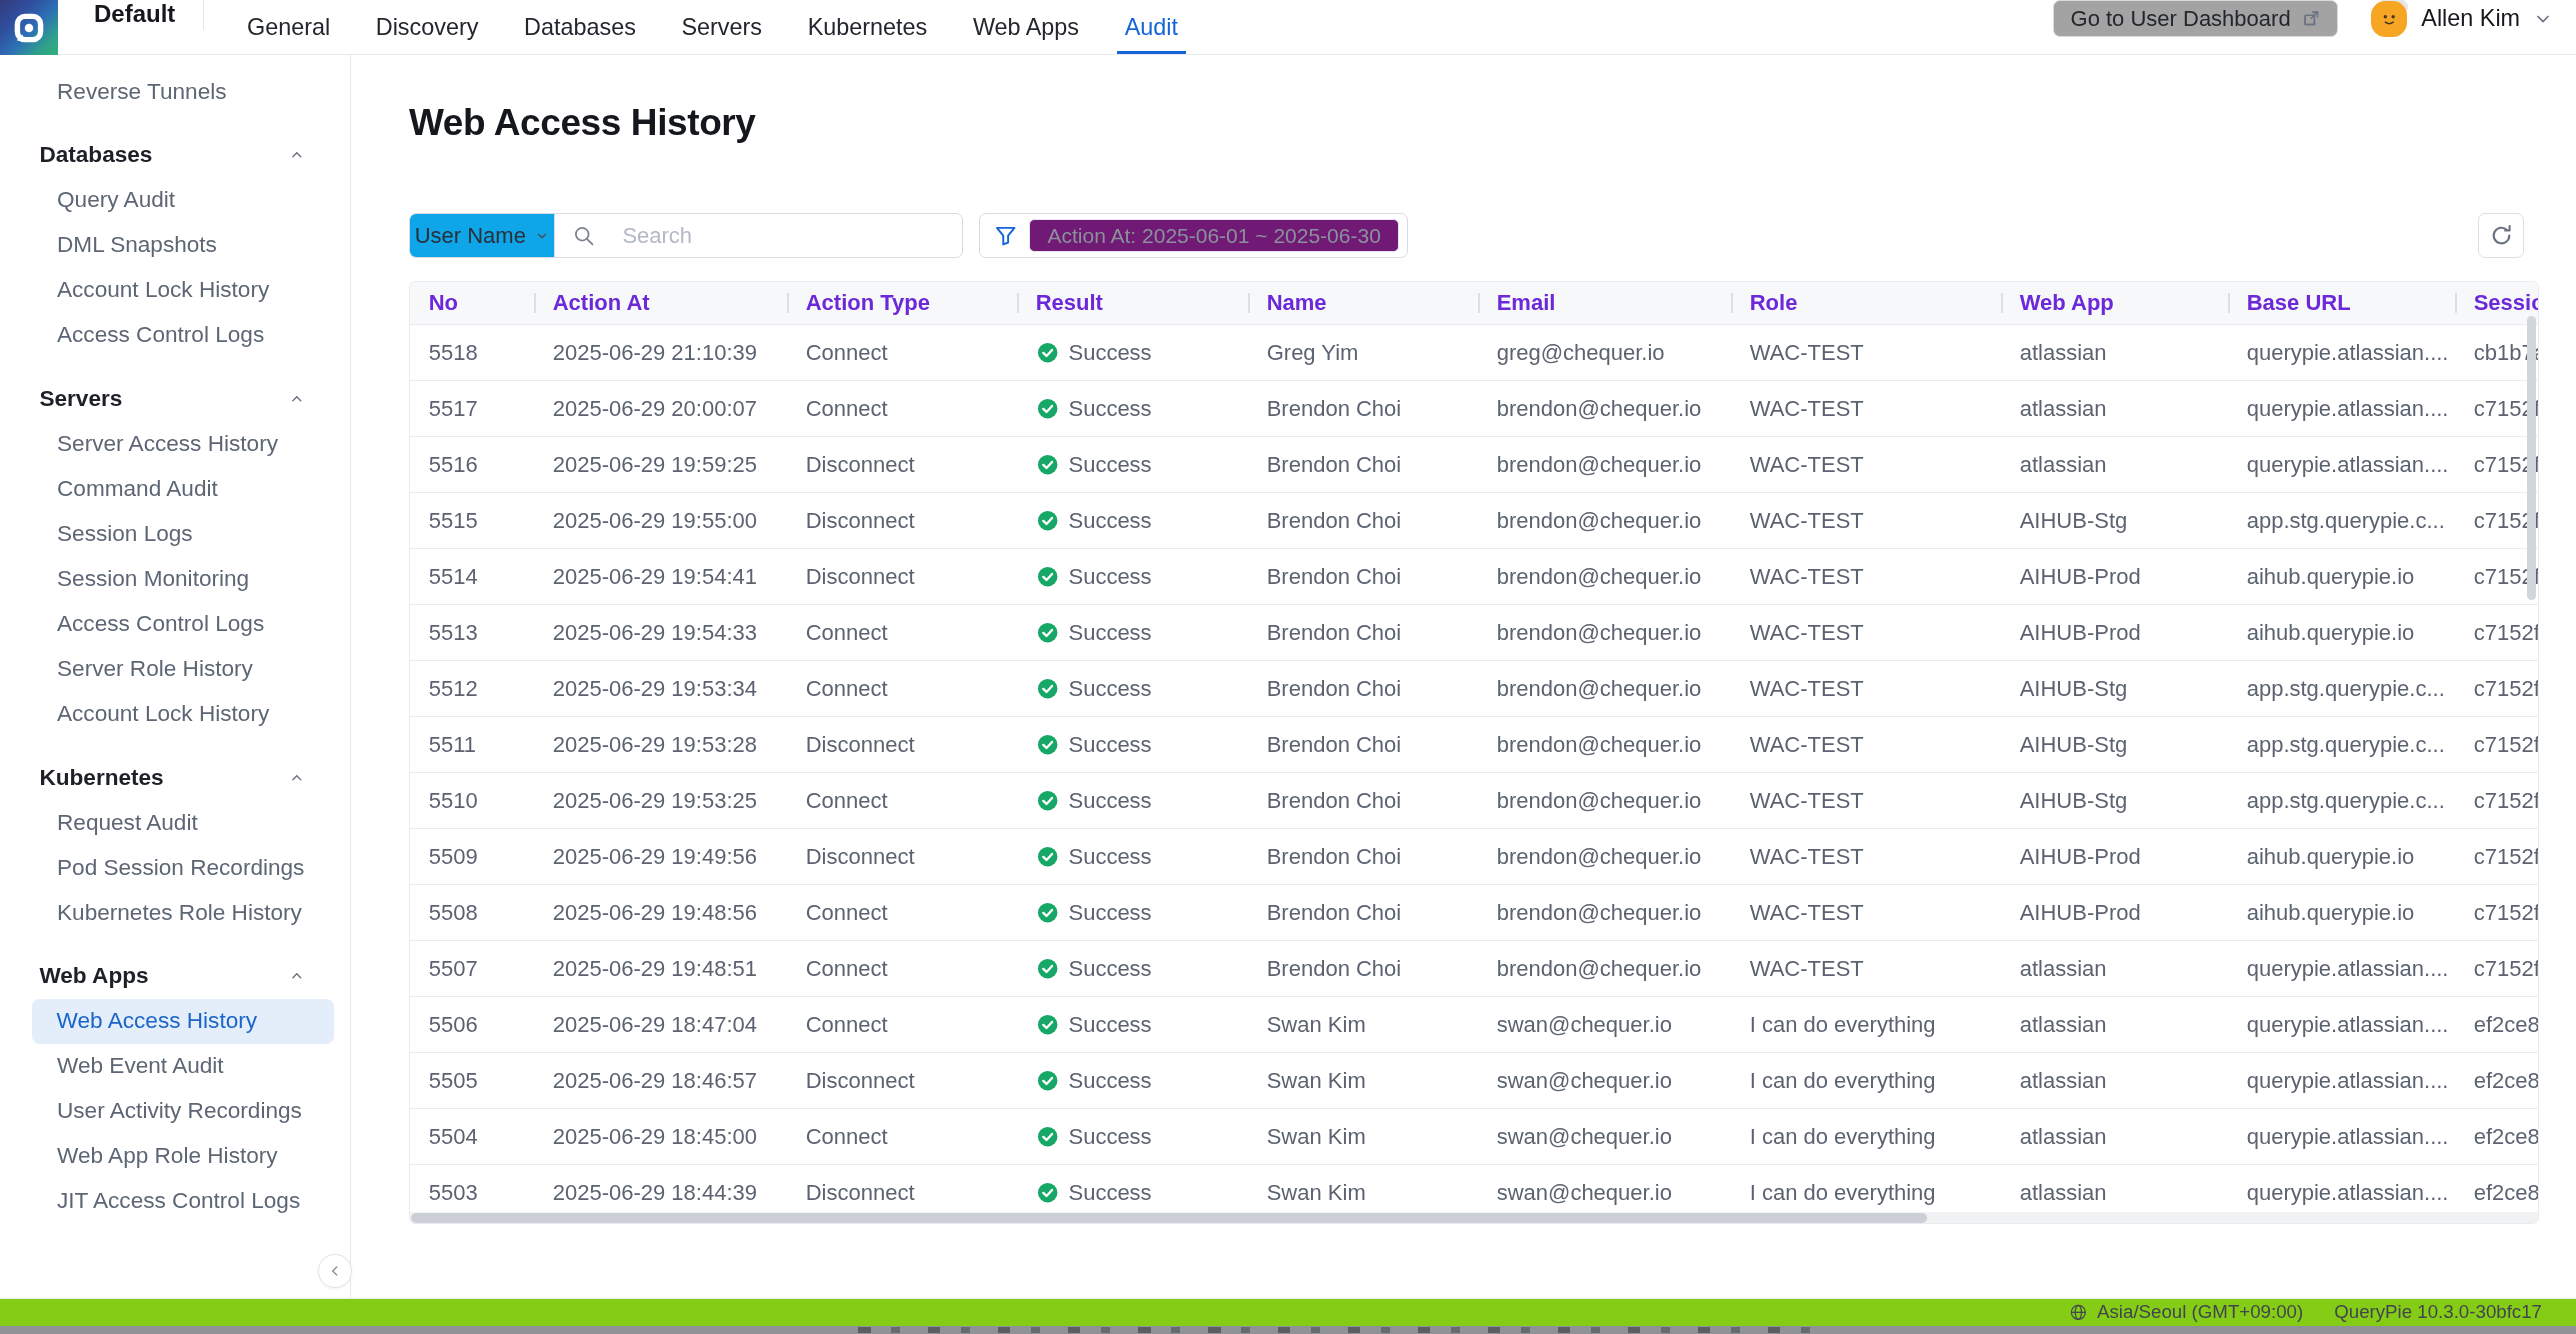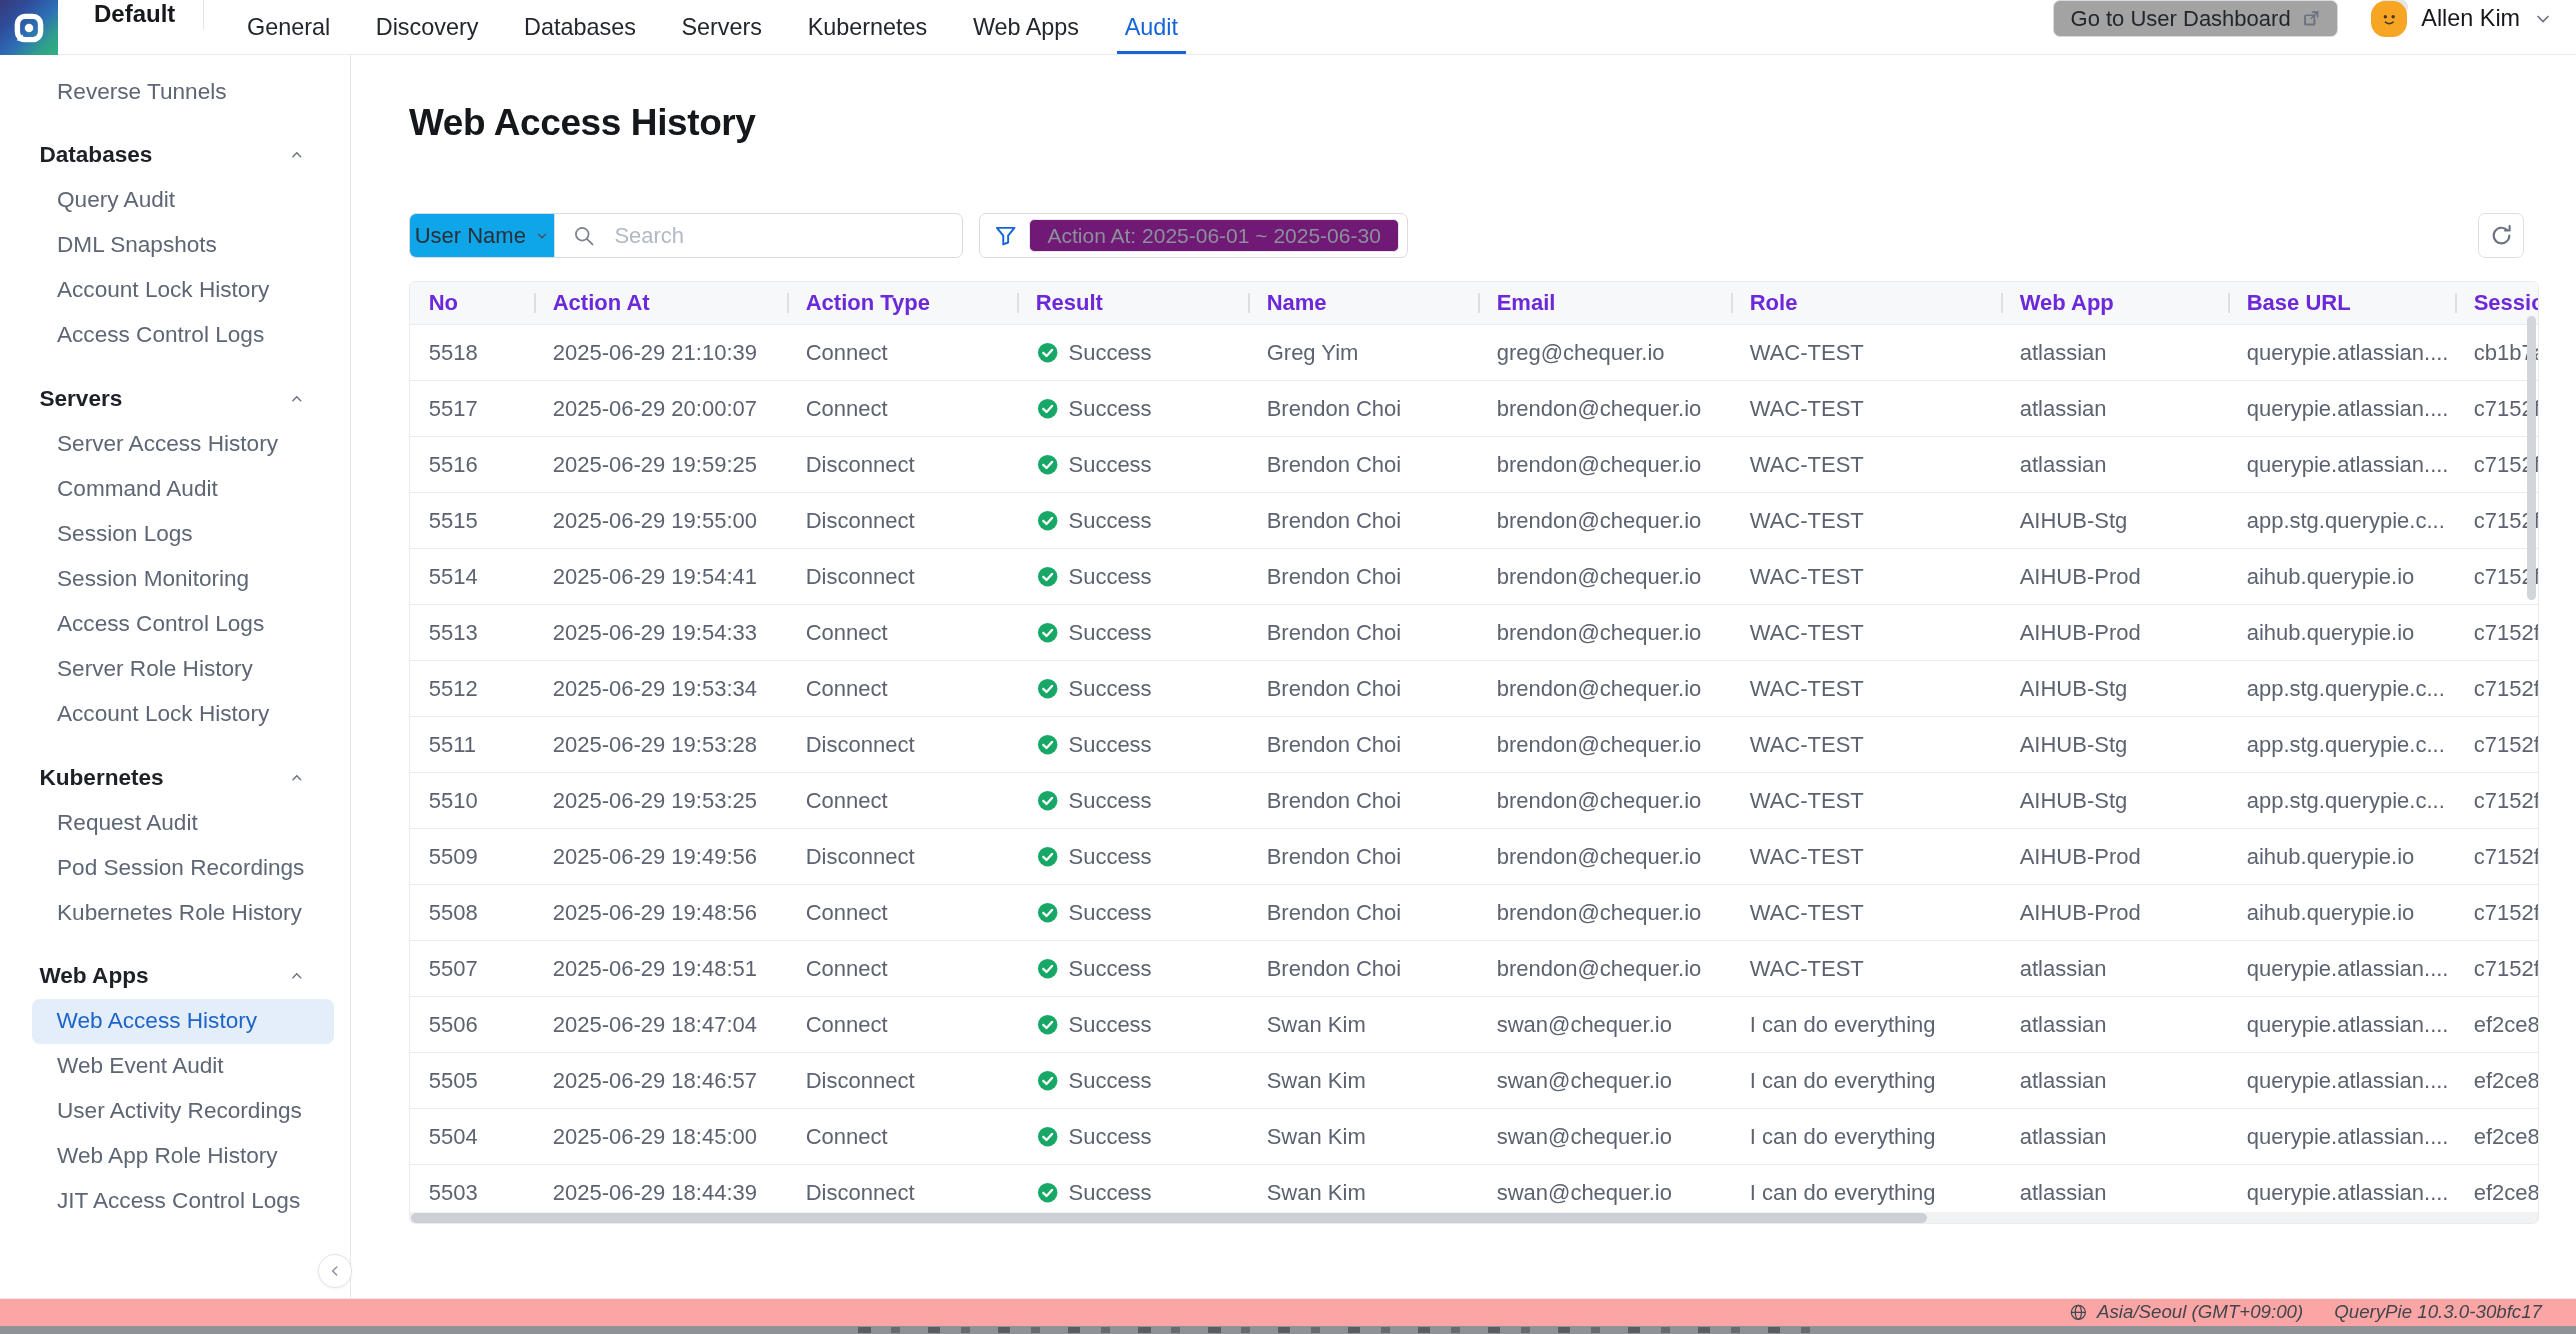--- a/index.html
+++ b/index.html
@@ -91,21 +91,21 @@
   .search-combo {
     display: flex; height: 45px; width: 554px;
     border: 0.8px solid #d8dce2; border-radius: 7px; overflow: hidden; background: #fff;
   }
   .field-select {
     width: 145px; background: #0ea5e9; border-right: 0.8px solid #d8dce2;
     display: flex; align-items: center; justify-content: center; gap: 9.4px;
     font-size: 22px; color: #2b2f36; cursor: pointer; flex: 0 0 auto;
   }
   .field-select .chev { font-size: 15.6px; color: #4a4f57; }
-  .search-box { display: flex; align-items: center; gap: 19px; padding-left: 17px; flex: 1; }
+  .search-box { display: flex; align-items: center; gap: 27px; padding-left: 17px; flex: 1; }
   .search-box input {
     border: none; outline: none; font-size: 22px; color: #2b2f36; width: 100%;
     font-family: inherit; background: transparent;
   }
   .search-box input::placeholder { color: #b3b9c4; }
 
   .date-filter-group {
     margin-left: 15.6px; height: 45px;
     border: 0.8px solid #d8dce2; border-radius: 7px;
     display: flex; align-items: center; padding: 0 7.8px 0 14px; gap: 12.5px; background: #fff;
@@ -161,23 +161,23 @@
     background: #f1f2f4;
   }
   .hscroll-thumb {
     position: absolute; left: 0.8px; top: 0.8px; height: 10px; width: 1516px;
     background: #ccd0d6; border-radius: 5.5px;
   }
 
   
   .footer {
     position: absolute; left: 0; bottom: 9.4px; width: 100%; height: 28px;
-    background: #fca5a5; border-top: 0.8px solid #e6e8eb;
+    background: #84cc16; border-top: 0.8px solid #e6e8eb;
     display: flex; align-items: center; justify-content: flex-end;
-    padding-right: 34px; gap: 31px; font-size: 18.7px; color: #41464e; z-index: 4; font-style: italic;
+    padding-right: 34px; gap: 31px; font-size: 18.7px; color: #41464e; z-index: 4;
   }
   .tz { display: flex; align-items: center; gap: 9.4px; }
   .bottom-strip {
     position: absolute; left: 0; bottom: 0; width: 100%; height: 9.4px;
     background: #8f9297; overflow: hidden;
   }
   .bottom-strip .noise {
     position: absolute; left: 858px; top: 1.6px; width: 975px; height: 6.2px;
     background: repeating-linear-gradient(90deg, #43474d 0 12.5px, transparent 12.5px 33px, #545a61 33px 42px, transparent 42px 70px);
     opacity: 0.7;

